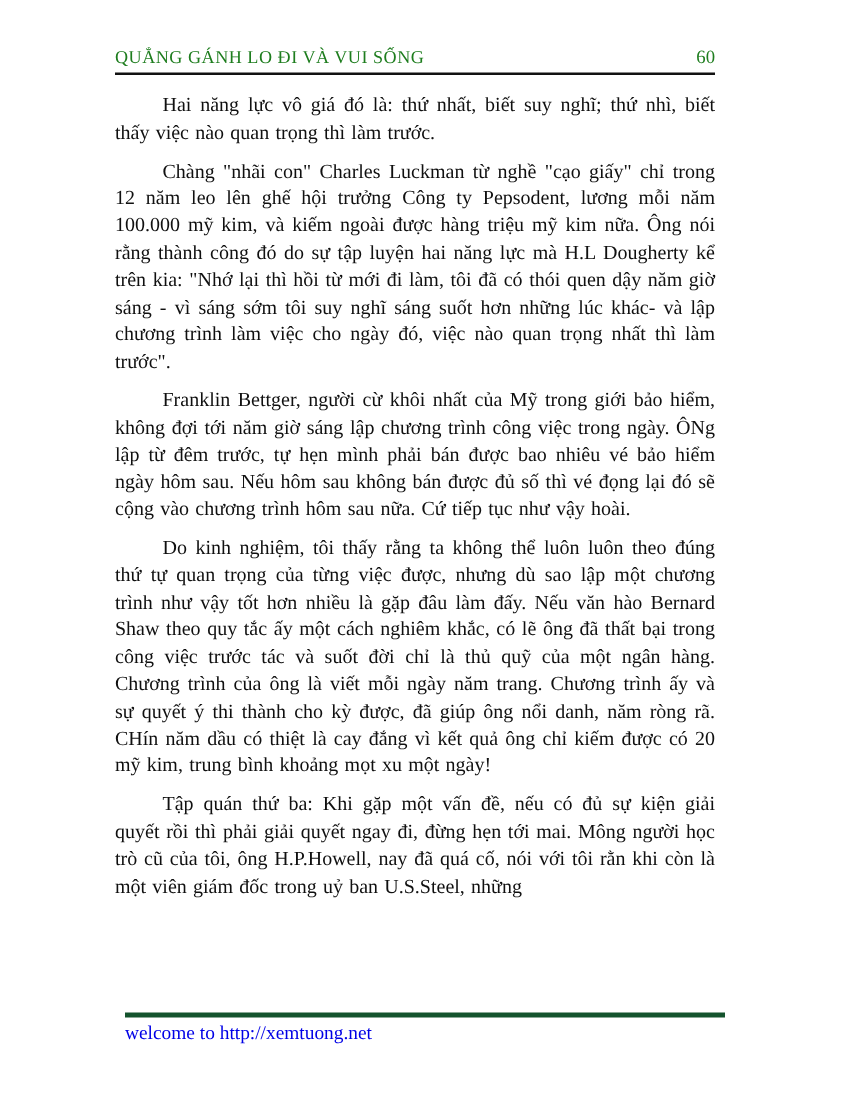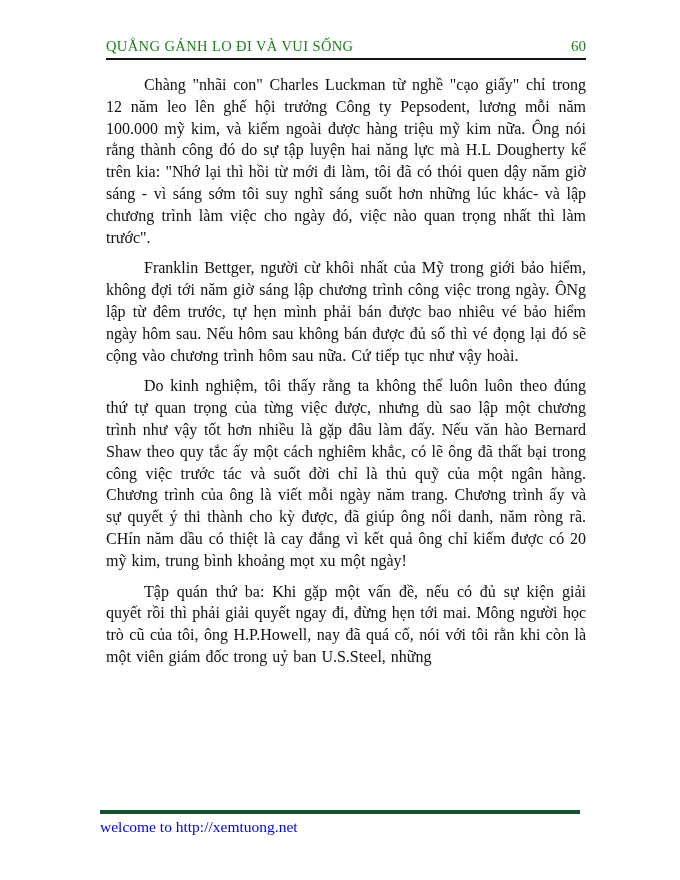--- a/index.html
+++ b/index.html
@@ -11,21 +11,21 @@
     position: relative;
     width: 680px;
     height: 880px;
     background: #ffffff;
     overflow: hidden;
     font-family: "Liberation Serif", "DejaVu Serif", serif;
     color: #101010;
   }
   .content {
     position: absolute;
-    left: 106px;
+    left: 92px;
     width: 480px;
     top: 38px;
   }
   .header {
     display: flex;
     justify-content: space-between;
     align-items: flex-end;
     border-bottom: 2px solid #121212;
     padding-bottom: 3px;
     margin-bottom: 14px;
@@ -65,20 +65,21 @@
 </head>
 <body>
 
 <div class="page">
   <div class="content">
     <div class="header">
       <span class="title">QUẲNG GÁNH LO ĐI VÀ VUI SỐNG</span>
       <span class="pagenum">60</span>
     </div>
     <div class="body-text">
+      <p>Hai năng lực vô giá đó là: thứ nhất, biết suy nghĩ; thứ nhì, biết thấy việc nào quan trọng thì làm trước.</p>
       <p>Chàng "nhãi con" Charles Luckman từ nghề "cạo giấy" chỉ trong 12 năm leo lên ghế hội trưởng Công ty Pepsodent, lương mỗi năm 100.000 mỹ kim, và kiếm ngoài được hàng triệu mỹ kim nữa. Ông nói rằng thành công đó do sự tập luyện hai năng lực mà H.L Dougherty kể trên kia: "Nhớ lại thì hồi từ mới đi làm, tôi đã có thói quen dậy năm giờ sáng - vì sáng sớm tôi suy nghĩ sáng suốt hơn những lúc khác- và lập chương trình làm việc cho ngày đó, việc nào quan trọng nhất thì làm trước".</p>
       <p>Franklin Bettger, người cừ khôi nhất của Mỹ trong giới bảo hiểm, không đợi tới năm giờ sáng lập chương trình công việc trong ngày. ÔNg lập từ đêm trước, tự hẹn mình phải bán được bao nhiêu vé bảo hiểm ngày hôm sau. Nếu hôm sau không bán được đủ số thì vé đọng lại đó sẽ cộng vào chương trình hôm sau nữa. Cứ tiếp tục như vậy hoài.</p>
       <p>Do kinh nghiệm, tôi thấy rằng ta không thể luôn luôn theo đúng thứ tự quan trọng của từng việc được, nhưng dù sao lập một chương trình như vậy tốt hơn nhiều là gặp đâu làm đấy. Nếu văn hào Bernard Shaw theo quy tắc ấy một cách nghiêm khắc, có lẽ ông đã thất bại trong công việc trước tác và suốt đời chỉ là thủ quỹ của một ngân hàng. Chương trình của ông là viết mỗi ngày năm trang. Chương trình ấy và sự quyết ý thi thành cho kỳ được, đã giúp ông nổi danh, năm ròng rã. CHín năm dầu có thiệt là cay đắng vì kết quả ông chỉ kiếm được có 20 mỹ kim, trung bình khoảng mọt xu một ngày!</p>
       <p>Tập quán thứ ba: Khi gặp một vấn đề, nếu có đủ sự kiện giải quyết rồi thì phải giải quyết ngay đi, đừng hẹn tới mai. Mông người học trò cũ của tôi, ông H.P.Howell, nay đã quá cố, nói với tôi rằn khi còn là một viên giám đốc trong uỷ ban U.S.Steel, những</p>
     </div>
   </div>
   <div class="footer">
     <a href="#">welcome to http://xemtuong.net</a>
   </div>
 </div>

